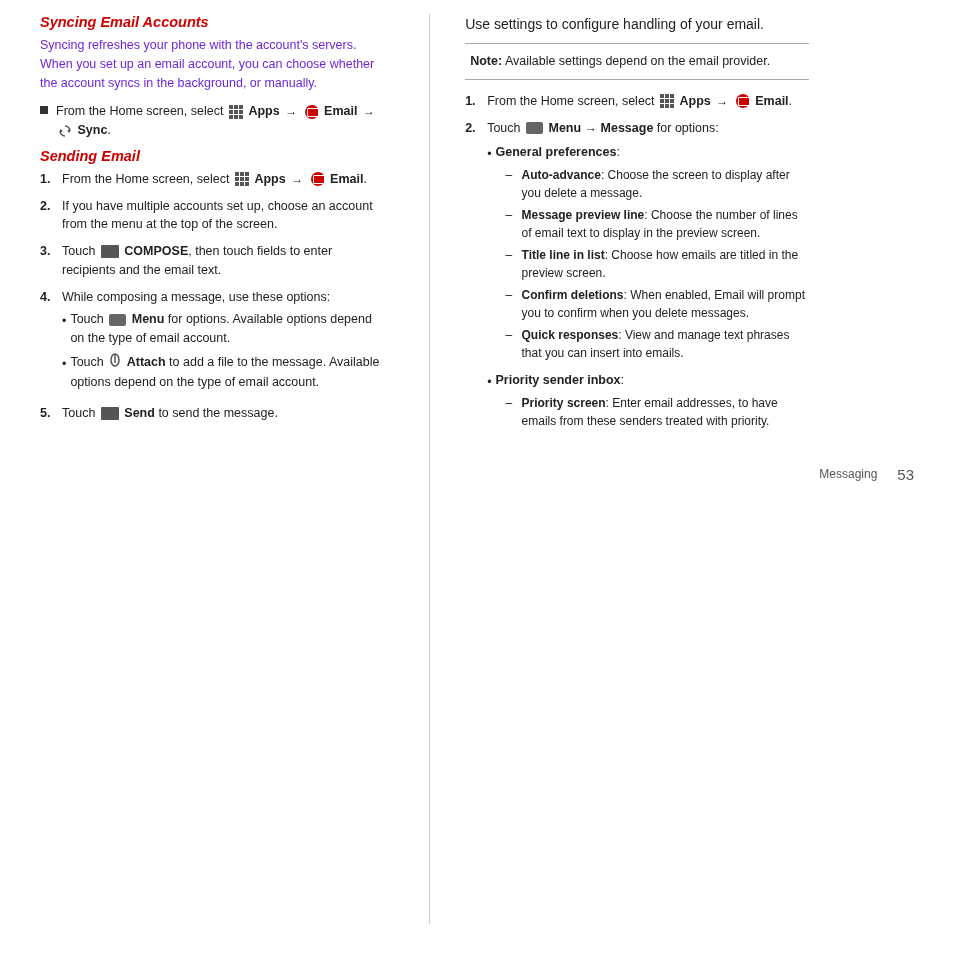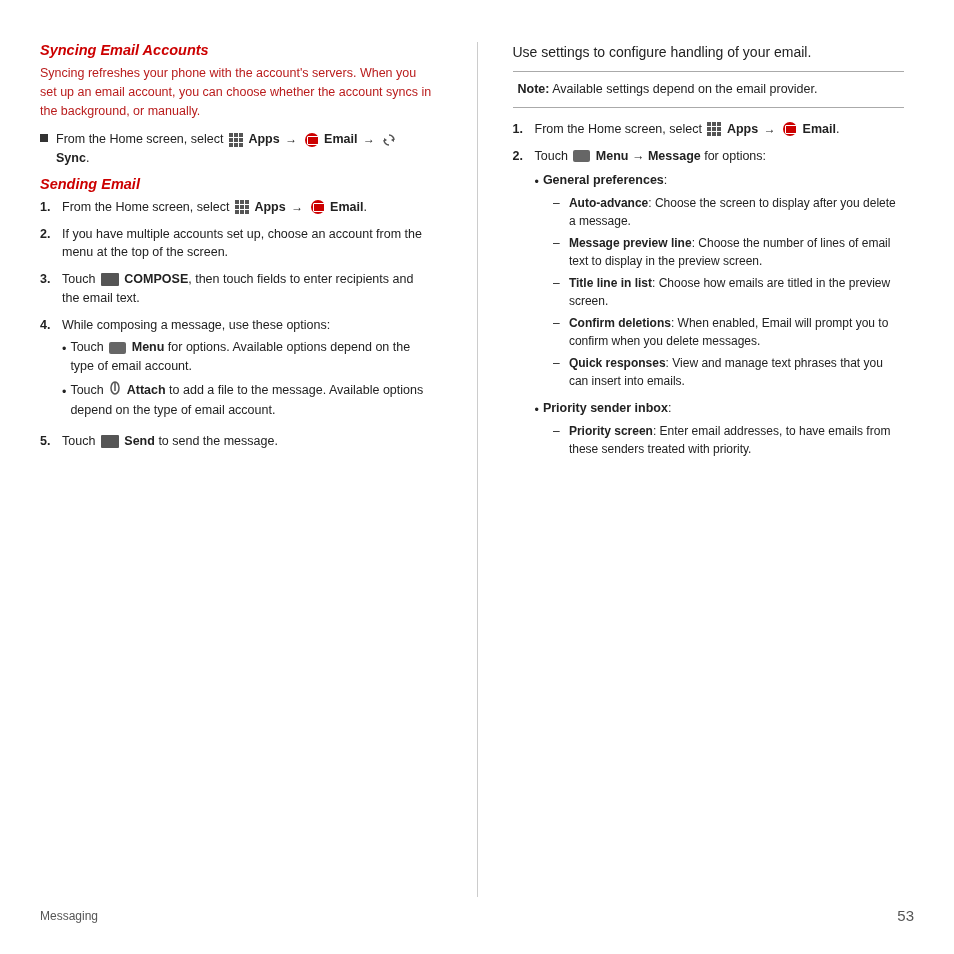--- a/index.html
+++ b/index.html
@@ -9,22 +9,22 @@
       background: #fff;
       font-family: Arial, Helvetica, sans-serif;
       font-size: 13px;
       color: #222;
       overflow: hidden;
     }
     .page {
       width: 954px;
       height: 954px;
       display: flex;
-      flex-direction: column;
-      padding: 42px 40px 30px 40px;
+      flex-direction: row;
+      padding: 14px 40px 30px 40px;
     }
     .two-col {
       display: flex;
       flex: 1;
       gap: 30px;
     }
     .col {
       flex: 1;
       padding-right: 10px;
     }
@@ -37,21 +37,21 @@
       font-style: italic;
       font-weight: bold;
       color: #c00;
       font-size: 14.5px;
       margin-bottom: 6px;
     }
     .section-body {
       font-size: 12.5px;
       line-height: 1.5;
       margin-bottom: 10px;
-      color: #b91c1c;
+      color: #6d28d9;
     }
     .step-list {
       list-style: none;
       padding: 0;
       margin: 0;
     }
     .step-item {
       display: flex;
       align-items: flex-start;
       margin-bottom: 8px;
@@ -153,21 +153,20 @@
       color: #222;
     }
     .footer {
       display: flex;
       justify-content: space-between;
       align-items: center;
       padding-top: 10px;
       font-size: 12px;
       color: #555;
       border-top: none;
-      gap: 43px;
     }
     .footer-text {
       margin-right: 20px;
     }
     .footer-page {
       font-size: 15px;
       color: #555;
     }
   </style>
 </head>

